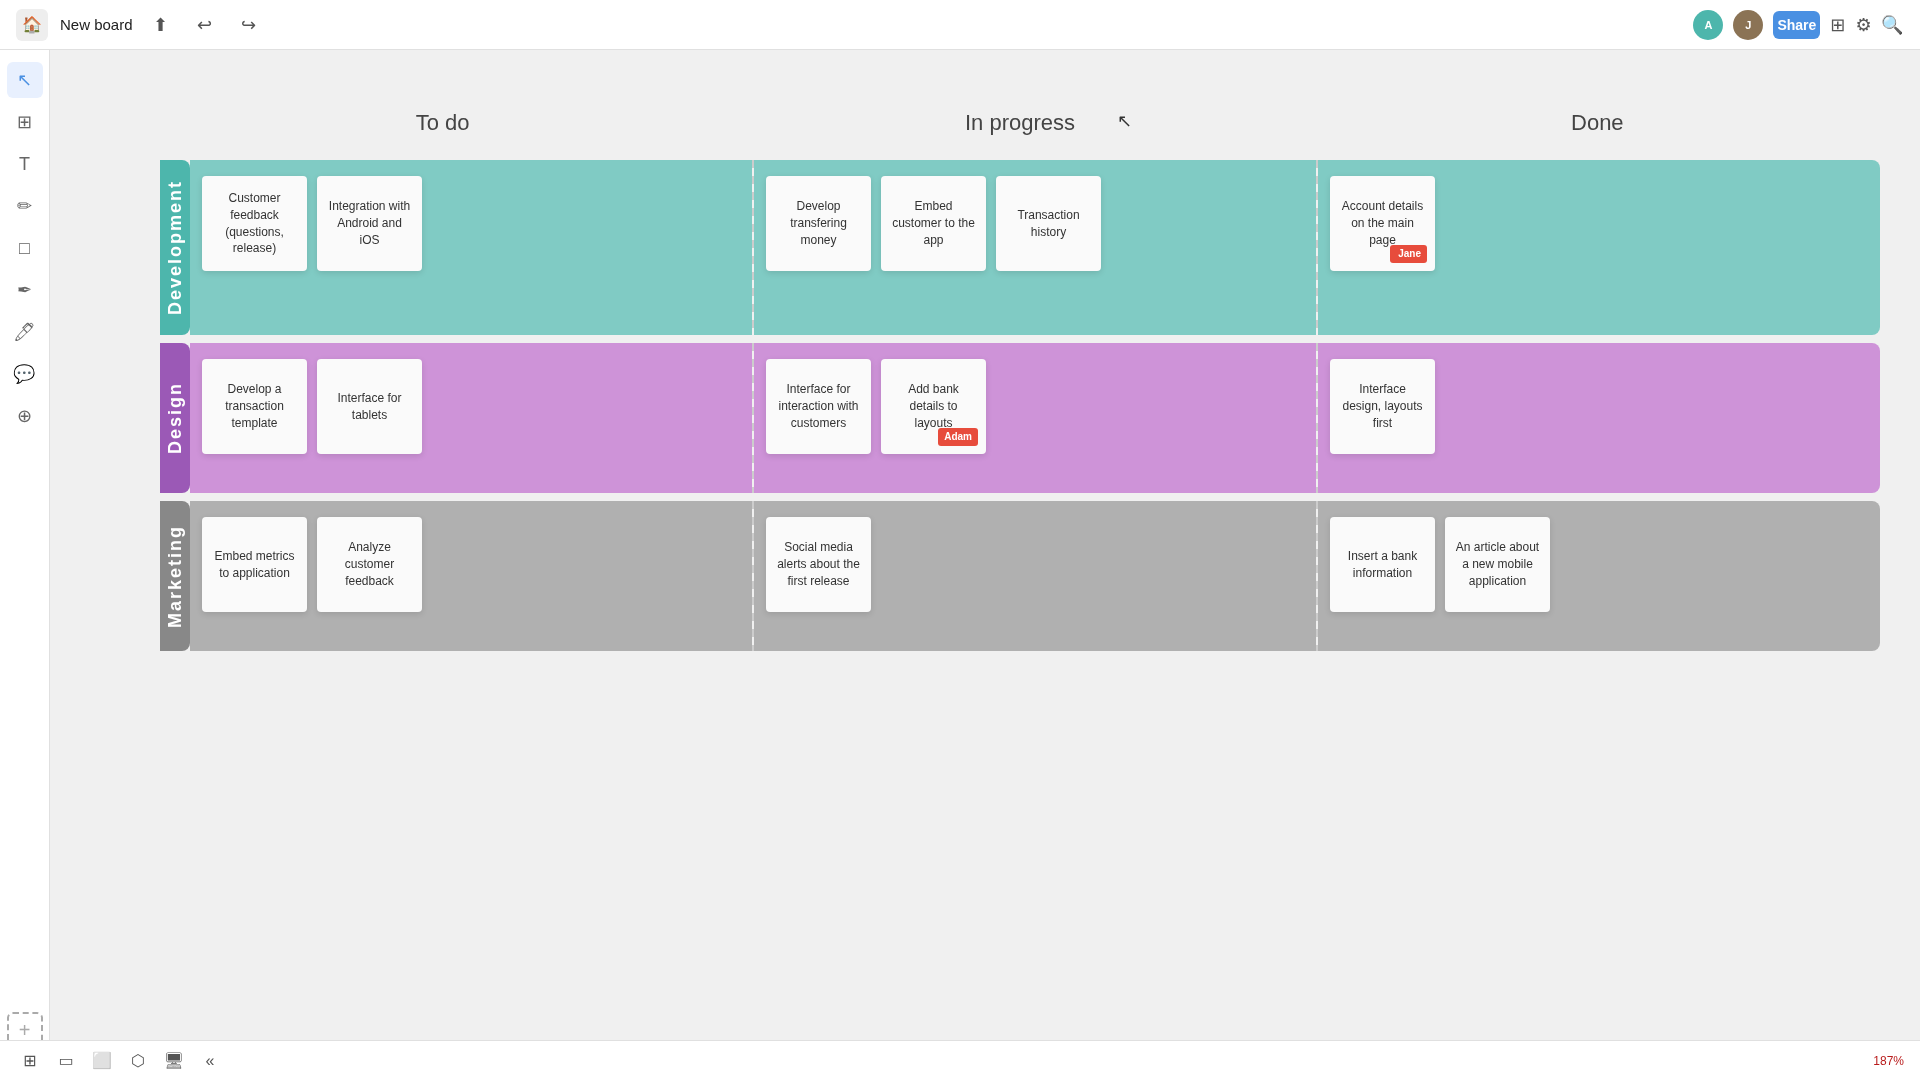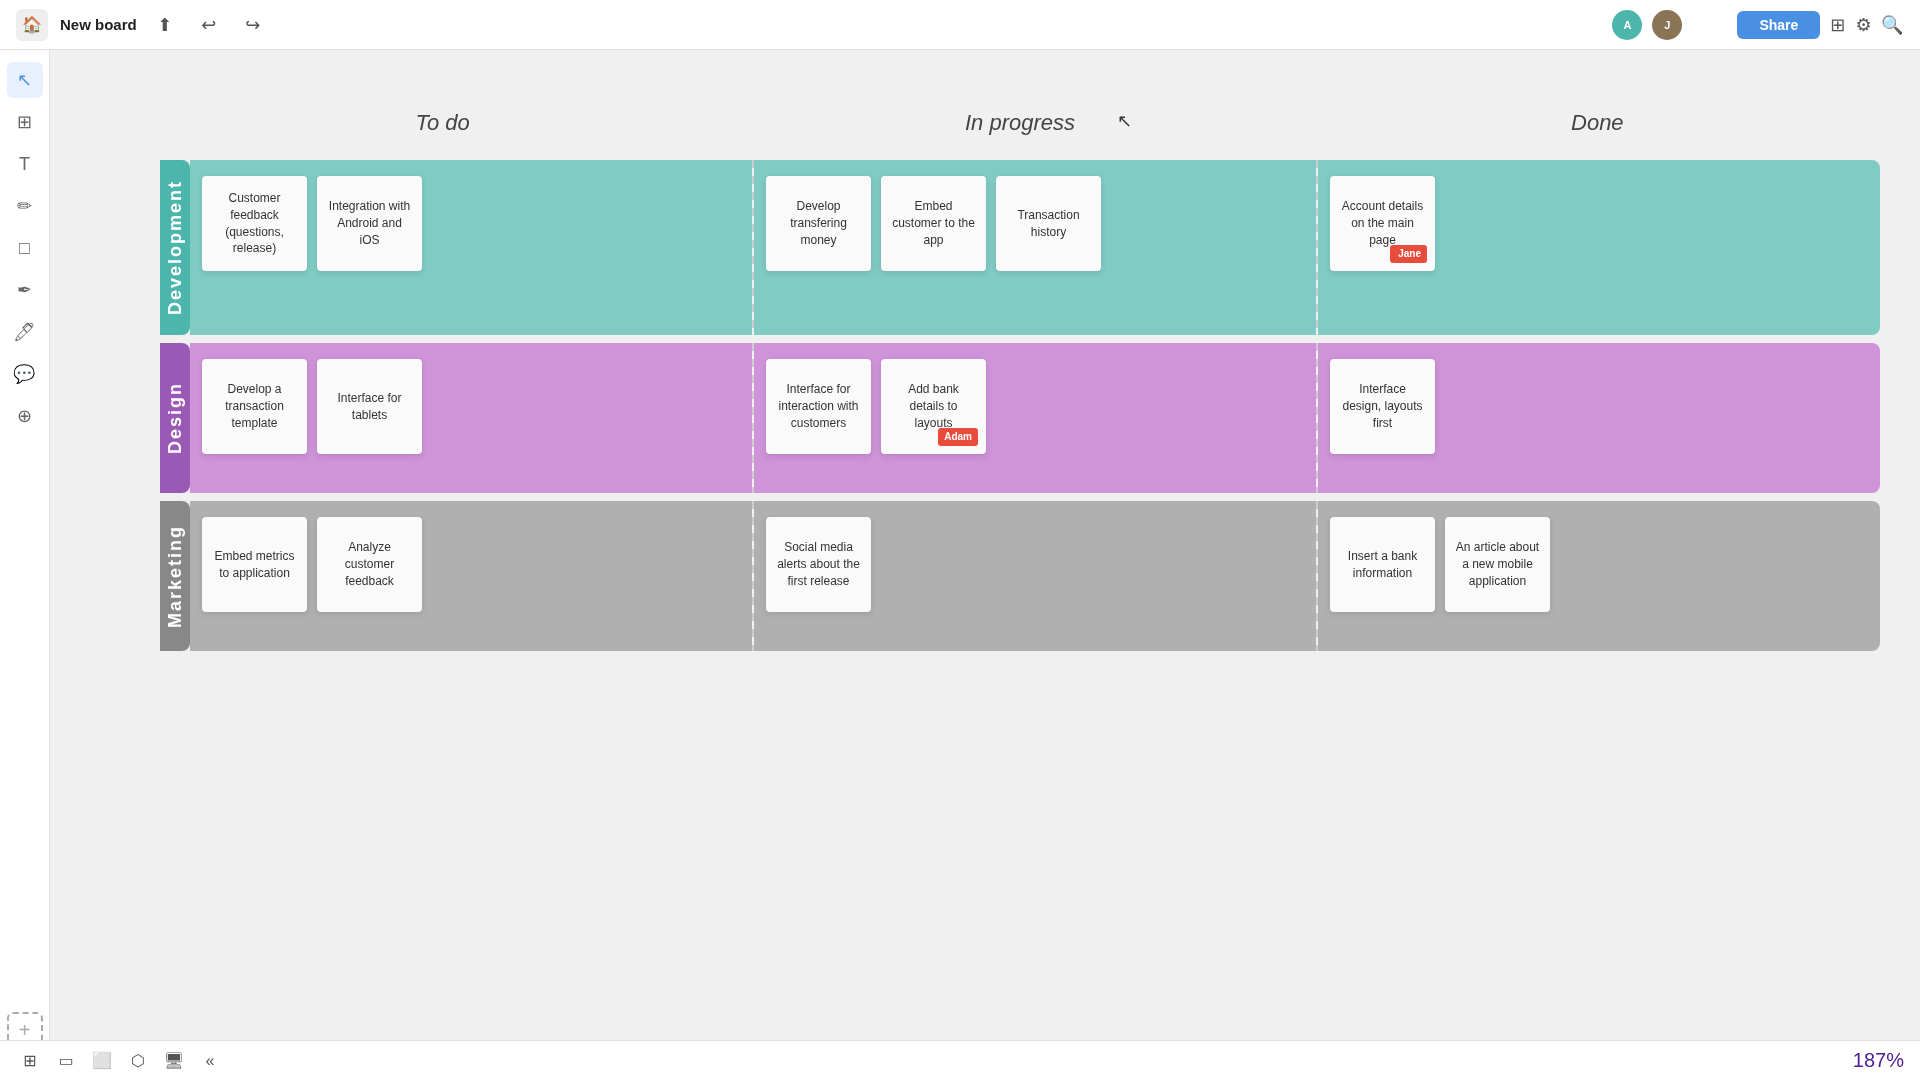--- a/index.html
+++ b/index.html
@@ -27,21 +27,21 @@
     }
     .topbar-home {
       width: 32px; height: 32px;
       background: #eee;
       border-radius: 6px;
       display: flex; align-items: center; justify-content: center;
       font-size: 16px;
     }
     .topbar-title {
       font-size: 15px;
-      font-weight: 700;
+      font-weight: 400;
       color: #222;
     }
     .topbar-icon-btn {
       width: 32px; height: 32px;
       display: flex; align-items: center; justify-content: center;
       border: none; background: transparent; cursor: pointer;
       border-radius: 4px;
       font-size: 18px;
       color: #555;
     }
@@ -56,25 +56,24 @@
       background: #8B7355;
       display: flex; align-items: center; justify-content: center;
       color: #fff; font-size: 11px; font-weight: bold;
     }
     .avatar.teal { background: #4DB6AC; }
     .share-btn {
       background: #4A90E2;
       color: #fff;
       border: none;
       border-radius: 6px;
-      padding: 6px 22px;
+      padding: 6px 4px;
       font-size: 14px;
       font-weight: 600;
       cursor: pointer;
-      margin-left: 45px;
     }
     .topbar-tool-icon {
       font-size: 18px;
       color: #555;
       cursor: pointer;
     }
 
     
     .left-sidebar {
       position: absolute;
@@ -119,21 +118,20 @@
     }
 
     
     .column-headers {
       position: absolute;
       top: 60px;
       left: 110px;
       right: 40px;
       display: flex;
       gap: 12px;
-      font-style: italic;
     }
     .col-header {
       flex: 1;
       text-align: center;
       font-size: 22px;
       font-weight: 500;
       color: #444;
     }
 
     
@@ -262,22 +260,22 @@
     }
     .bottom-right {
       margin-left: auto;
       display: flex;
       align-items: center;
       gap: 8px;
       font-size: 14px;
       color: #555;
     }
     .zoom-level {
-      font-size: 20px;
-      color: #4c1d95;
+      font-size: 12px;
+      color: #b91c1c;
       font-weight: 500;
     }
 
     .cursor-arrow {
       position: absolute;
       top: 60px;
       left: 1067px;
       font-size: 18px;
       color: #333;
       pointer-events: none;

